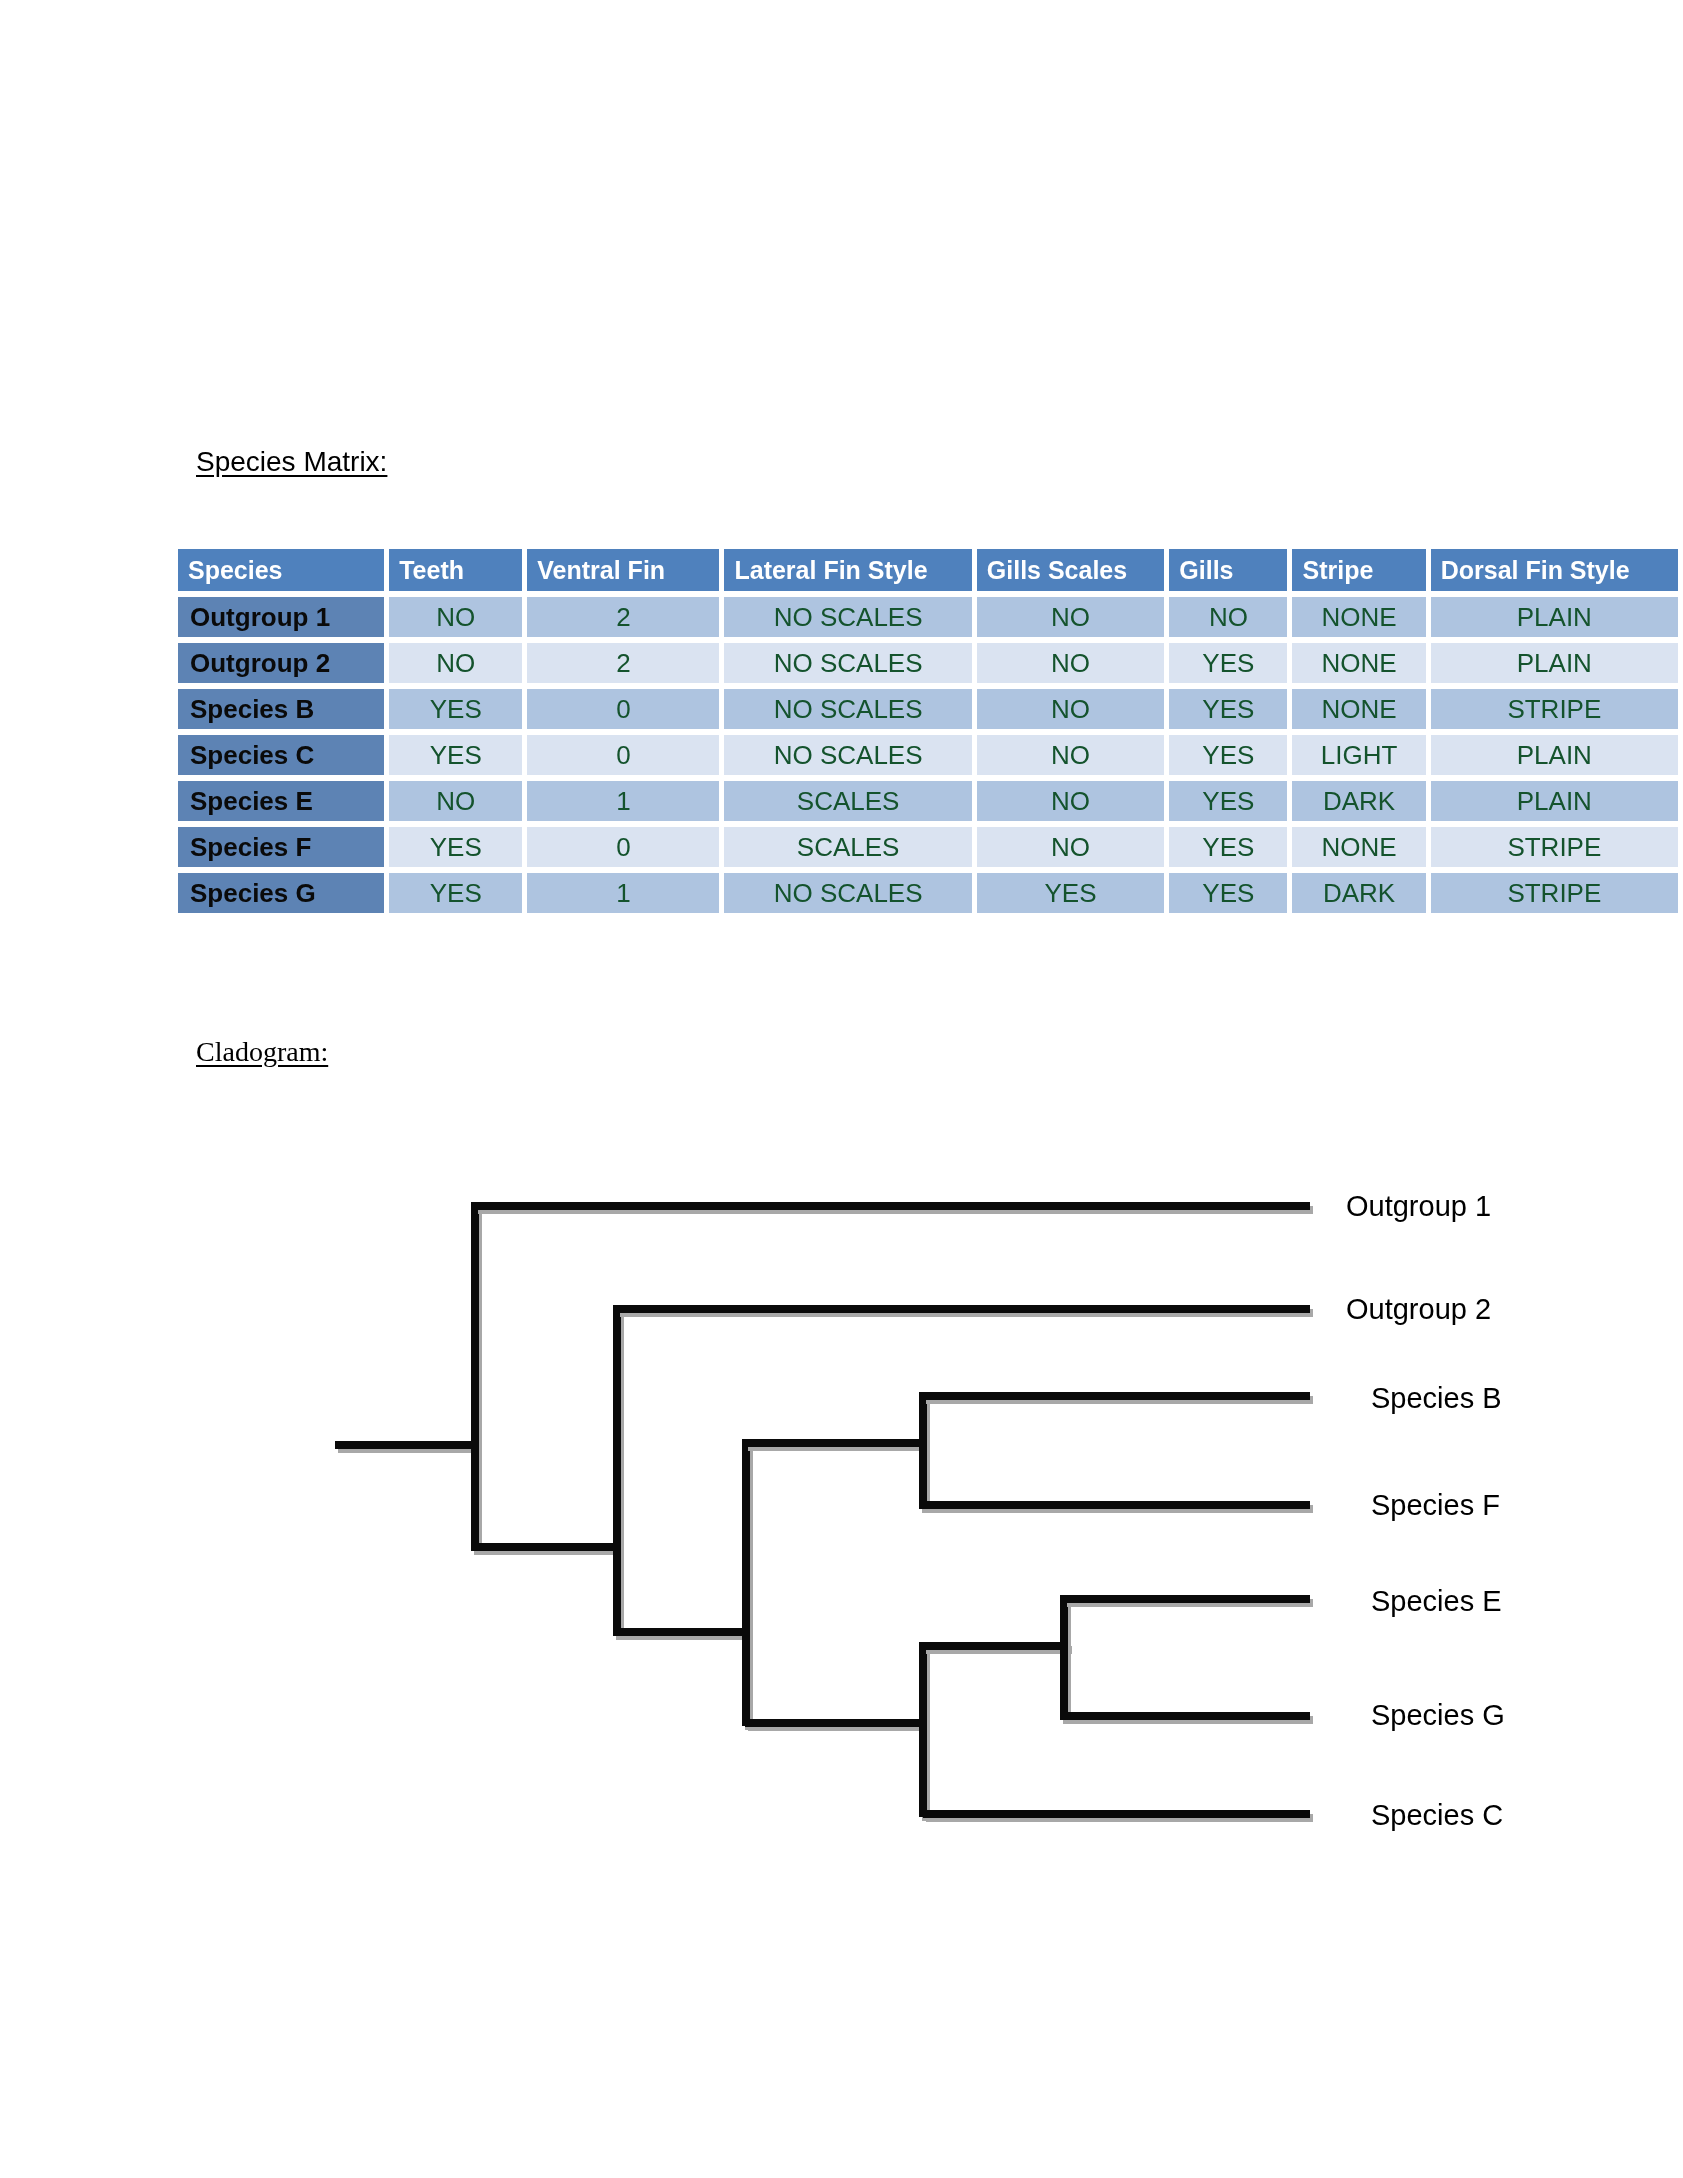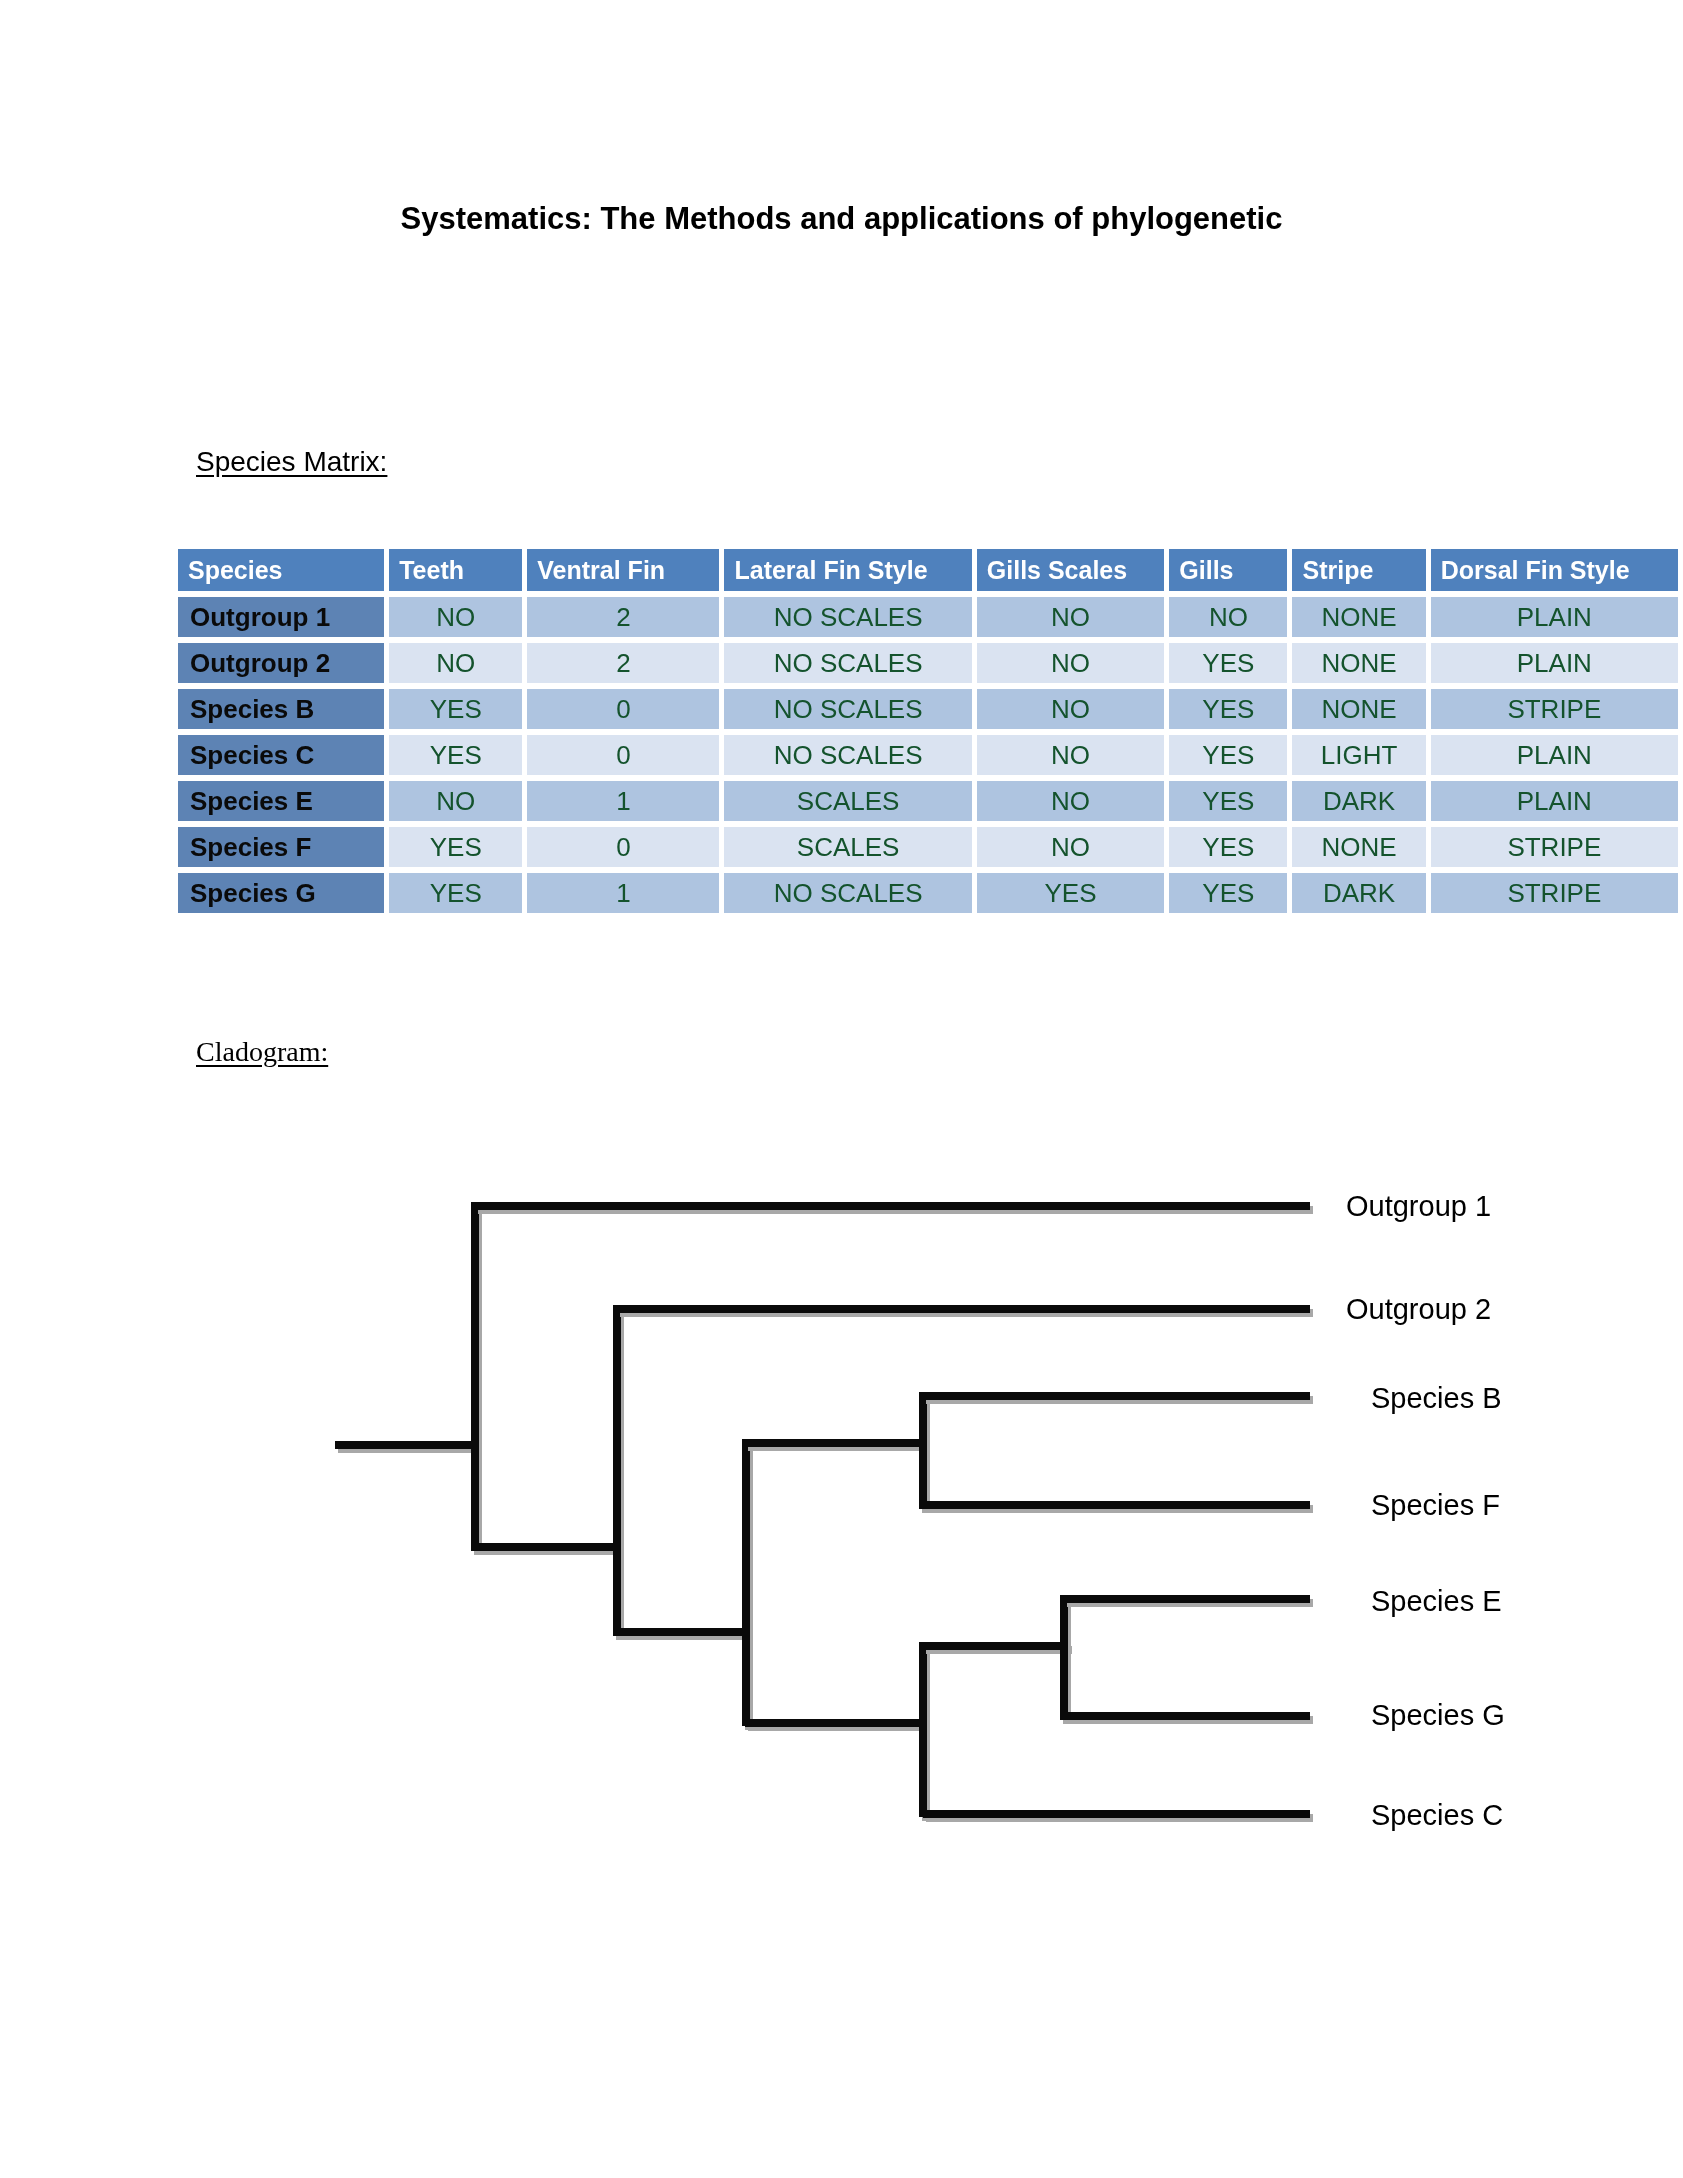--- a/index.html
+++ b/index.html
@@ -59,21 +59,20 @@
   .hline { height:8px; }
   .vline { width:8px; }
   .tip-label {
     position:absolute; font-size:29px; height:36px; line-height:36px; color:#000;
   }
 </style>
 </head>
 <body>
 
 <div id="title-block">
-  <div>Systematics: The Methods and applications of phylogenetic</div>
 </div>
 
 <div id="matrix-heading" class="section-heading">Species Matrix:</div>
 <div id="cladogram-heading" class="section-heading">Cladogram:</div>
 
 <table id="species-matrix">
   <thead>
       <tr>
         <th class="c0">Species</th>
         <th class="c1">Teeth</th>

